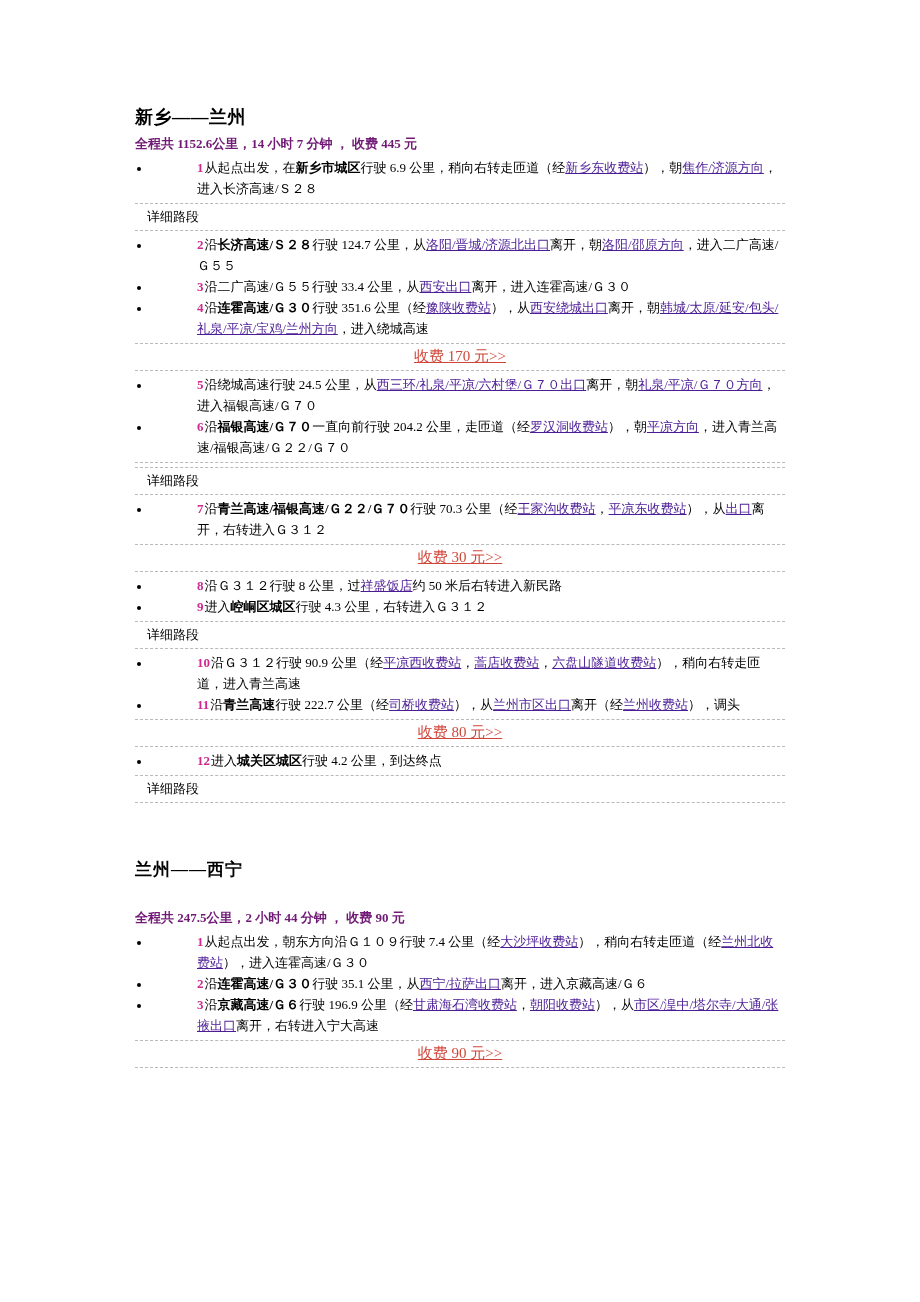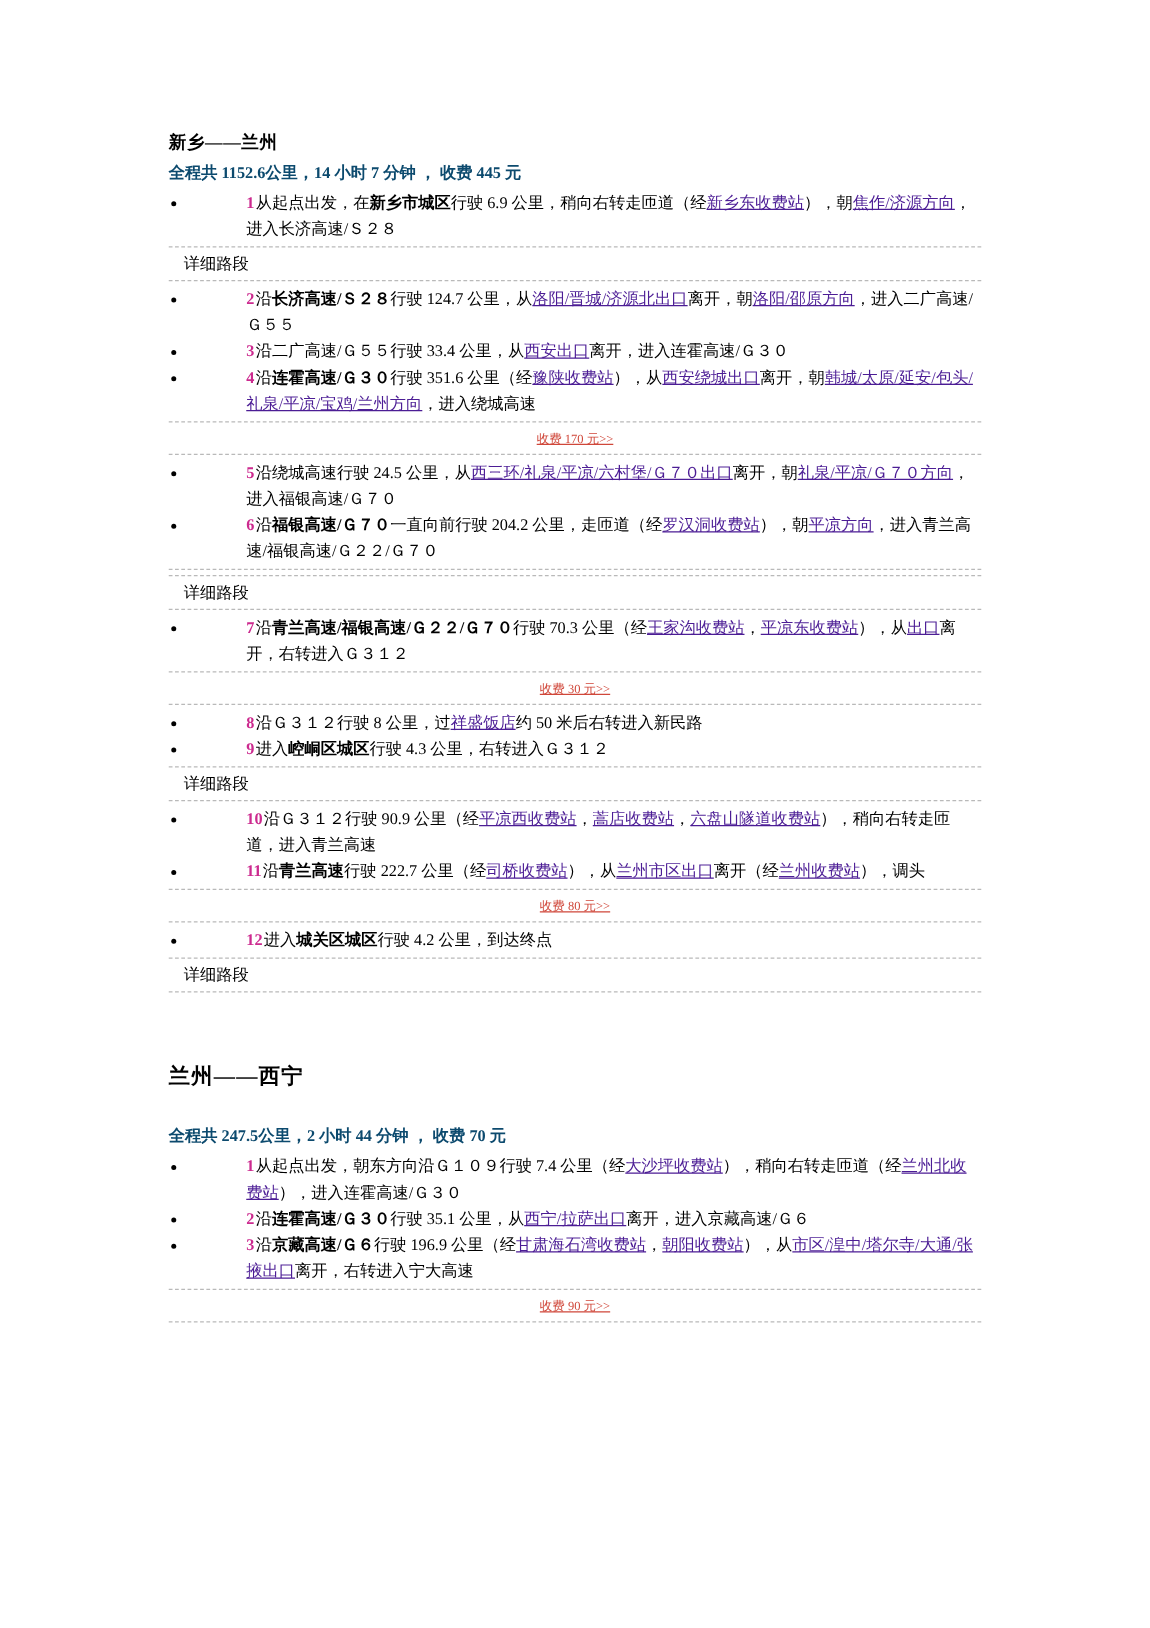--- a/index.html
+++ b/index.html
@@ -17,34 +17,34 @@
   }
   .page {
     position: relative;
     width: 920px;
     height: 1302px;
     box-sizing: border-box;
     padding: 105px 135px 0 135px;
   }
   .route-title {
     font-weight: bold;
-    font-size: 14px;
+    font-size: 18px;
     color: #000;
     margin: 0 0 6px 0;
     letter-spacing: 0.5px;
   }
   .route-title.big {
     font-size: 17px;
     letter-spacing: 1px;
   }
   .summary {
     font-size: 13px;
     font-weight: bold;
     margin: 0 0 4px 0;
-    color: #0c4a6e;
+    color: #701a75;
   }
   ul.steps {
     list-style: disc;
     margin: 0;
     padding: 0 0 0 0;
   }
   ul.steps > li {
     list-style-type: disc;
     margin-left: 16px;
     padding-left: 46px;
@@ -87,21 +87,21 @@
   .detail-underline {
     text-decoration: underline;
     text-decoration-color: #9a9a9a;
   }
   .fee-row {
     text-align: center;
     margin: 2px 0 2px 0;
   }
   .fee {
     color: #d0473a;
-    font-size: 10px;
+    font-size: 15px;
     text-decoration: underline;
   }
   .gap-lg { height: 52px; }
   .gap-md { height: 22px; }
 </style>
 </head>
 <body>
 
 <div class="page">
   <div id="content">
@@ -151,21 +151,21 @@
       <div class="divider"></div>
       <ul class="steps">
         <li><span class="num">12</span><span class="stepbody"><span>进入</span><span class="bold">城关区城区</span><span>行驶 4.2 公里，到达终点</span></span></li>
       </ul>
       <div class="divider"></div>
       <div class="detail-row"><a href="#" class="detail detail-underline" style="color:#000;text-decoration:none;">详细路段</a></div>
       <div class="divider"></div>
       <div class="gap-lg"></div>
       <div class="route-title big">兰州——西宁</div>
       <div class="gap-md"></div>
-      <div class="summary">全程共 247.5公里，2 小时 44 分钟 ，  收费 70 元</div>
+      <div class="summary">全程共 247.5公里，2 小时 44 分钟 ，  收费 90 元</div>
       <ul class="steps">
         <li><span class="num">1</span><span class="stepbody"><span>从起点出发，朝东方向沿Ｇ１０９行驶 7.4 公里（经</span><a href="#" class="link">大沙坪收费站</a><span>），稍向右转走匝道（经</span><a href="#" class="link">兰州北收费站</a><span>），进入连霍高速/Ｇ３０</span></span></li>
         <li><span class="num">2</span><span class="stepbody"><span>沿</span><span class="bold">连霍高速/Ｇ３０</span><span>行驶 35.1 公里，从</span><a href="#" class="link">西宁/拉萨出口</a><span>离开，进入京藏高速/Ｇ６</span></span></li>
         <li><span class="num">3</span><span class="stepbody"><span>沿</span><span class="bold">京藏高速/Ｇ６</span><span>行驶 196.9 公里（经</span><a href="#" class="link">甘肃海石湾收费站</a><span>，</span><a href="#" class="link">朝阳收费站</a><span>），从</span><a href="#" class="link">市区/湟中/塔尔寺/大通/张掖出口</a><span>离开，右转进入宁大高速</span></span></li>
       </ul>
       <div class="divider"></div>
       <div class="fee-row"><a href="#" class="fee">收费 90 元&gt;&gt;</a></div>
       <div class="divider"></div>
     </div>
 </div>

